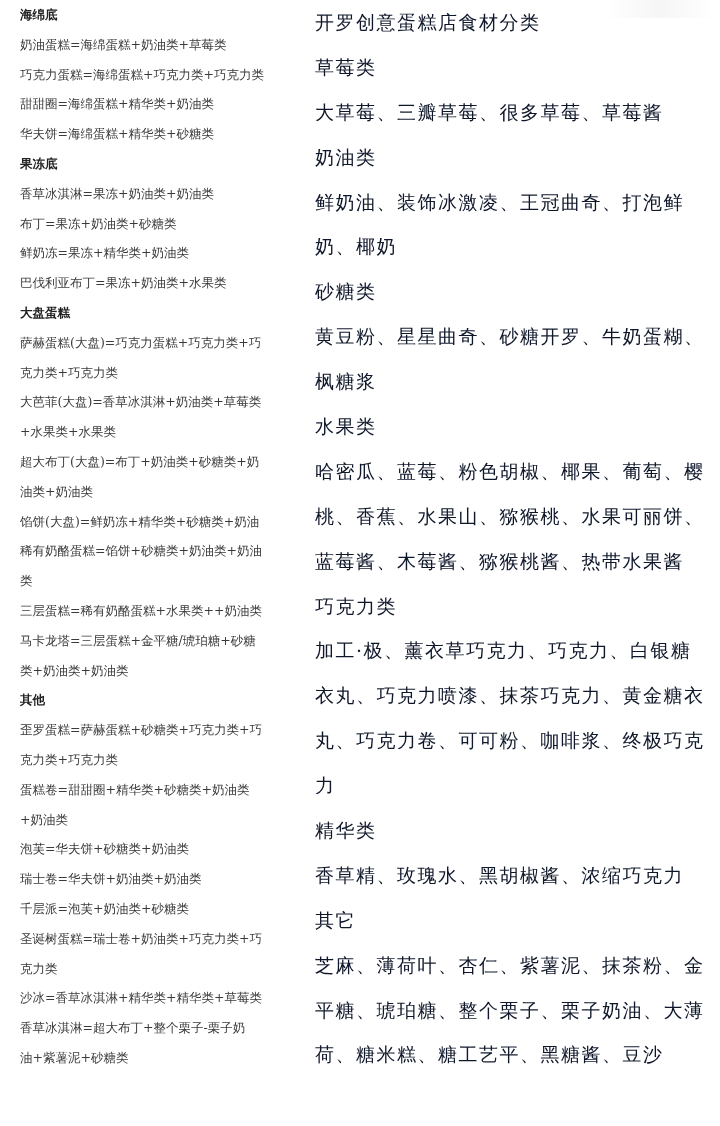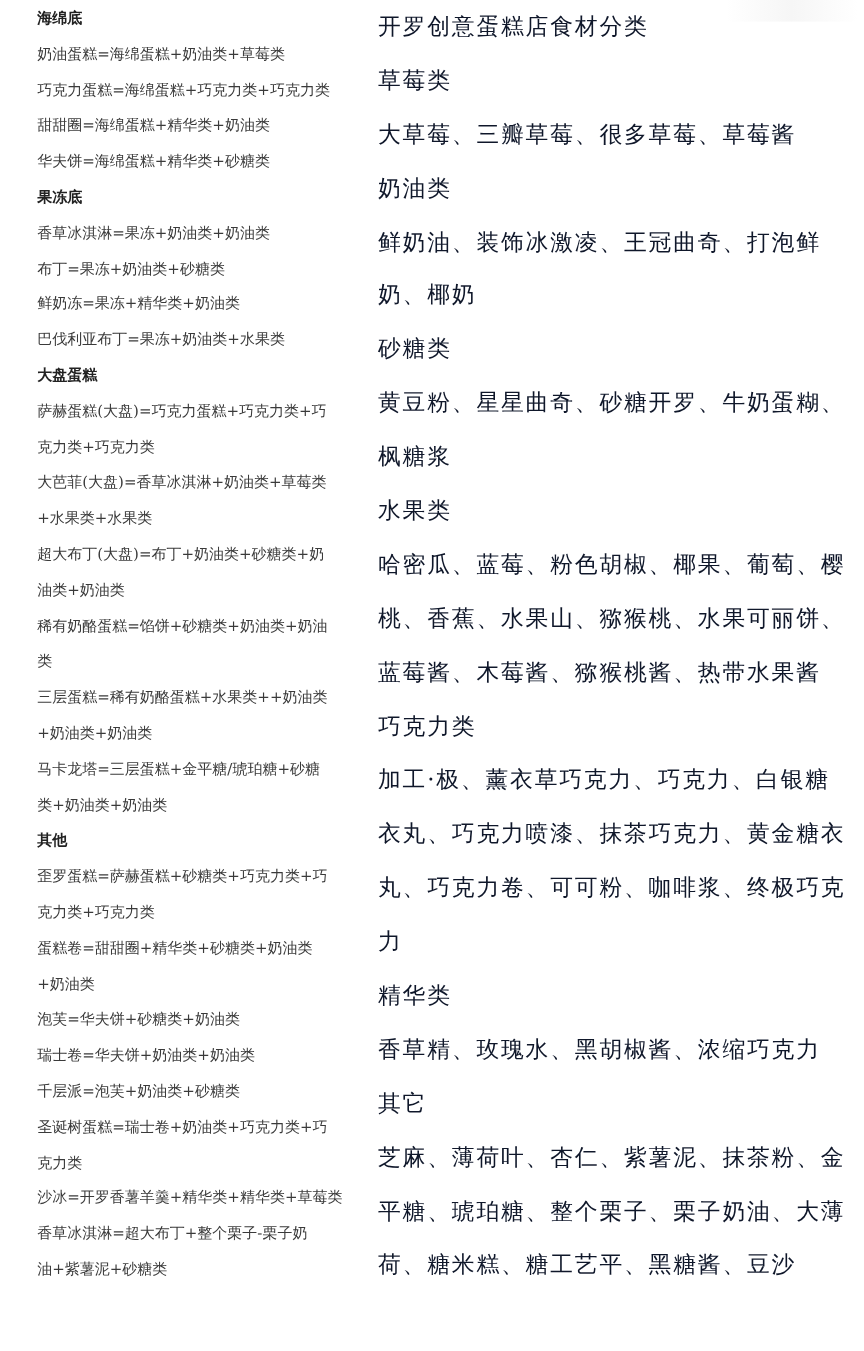--- a/index.html
+++ b/index.html
@@ -1,18 +1,18 @@
 <!DOCTYPE html>
 <html><head>
 <meta charset="utf-8">
 <style>
   html, body { margin:0; padding:0; background:#ffffff; }
   body { width:720px; height:1126px; position:relative; overflow:hidden; color:#333; }
   .left { position:absolute; left:20px; top:0; width:280px; font-family:"DejaVu Serif","Liberation Serif",serif; font-size:12.5px; }
-  .left .line { height:29.8px; line-height:29.8px; white-space:nowrap; color:#3a3a3a;margin-left:11px; }
+  .left .line { height:29.8px; line-height:29.8px; white-space:nowrap; color:#3a3a3a; }
   .left .head { font-weight:bold; color:#222; font-family:"DejaVu Sans","Liberation Sans",sans-serif; font-size:12.5px; }
   .right { position:absolute; left:315px; top:0; width:400px; font-family:"DejaVu Serif","Liberation Serif",serif; font-size:19px; }
   .right .line { height:44.9px; line-height:44.9px; white-space:nowrap; color:#0f172a; letter-spacing:1.5px; }
   .fade { position:absolute; left:605px; top:0; width:110px; height:18px; background:linear-gradient(90deg,#fff,#f6f6f6,#fff); }
 </style>
 </head>
 <body>
 
 <div class="fade"></div>
 
@@ -27,37 +27,37 @@
     <div class="line">布丁=果冻+奶油类+砂糖类</div>
     <div class="line">鲜奶冻=果冻+精华类+奶油类</div>
     <div class="line">巴伐利亚布丁=果冻+奶油类+水果类</div>
     <div class="line head">大盘蛋糕</div>
     <div class="line">萨赫蛋糕(大盘)=巧克力蛋糕+巧克力类+巧</div>
     <div class="line">克力类+巧克力类</div>
     <div class="line">大芭菲(大盘)=香草冰淇淋+奶油类+草莓类</div>
     <div class="line">+水果类+水果类</div>
     <div class="line">超大布丁(大盘)=布丁+奶油类+砂糖类+奶</div>
     <div class="line">油类+奶油类</div>
+    <div class="line">馅饼(大盘)=鲜奶冻+精华类+砂糖类+奶油</div>
     <div class="line">稀有奶酪蛋糕=馅饼+砂糖类+奶油类+奶油</div>
     <div class="line">类</div>
     <div class="line">三层蛋糕=稀有奶酪蛋糕+水果类++奶油类</div>
-    <div class="line">+奶油类+奶油类</div>
     <div class="line">马卡龙塔=三层蛋糕+金平糖/琥珀糖+砂糖</div>
     <div class="line">类+奶油类+奶油类</div>
     <div class="line head">其他</div>
     <div class="line">歪罗蛋糕=萨赫蛋糕+砂糖类+巧克力类+巧</div>
     <div class="line">克力类+巧克力类</div>
     <div class="line">蛋糕卷=甜甜圈+精华类+砂糖类+奶油类</div>
     <div class="line">+奶油类</div>
     <div class="line">泡芙=华夫饼+砂糖类+奶油类</div>
     <div class="line">瑞士卷=华夫饼+奶油类+奶油类</div>
     <div class="line">千层派=泡芙+奶油类+砂糖类</div>
     <div class="line">圣诞树蛋糕=瑞士卷+奶油类+巧克力类+巧</div>
     <div class="line">克力类</div>
-    <div class="line">沙冰=开罗香薯羊羹+精华类+精华类+草莓类</div>
+    <div class="line">沙冰=香草冰淇淋+精华类+精华类+草莓类</div>
     <div class="line">香草冰淇淋=超大布丁+整个栗子-栗子奶</div>
     <div class="line">油+紫薯泥+砂糖类</div>
   </div>
 <div class="right" id="right-col">
     <div class="line">开罗创意蛋糕店食材分类</div>
     <div class="line">草莓类</div>
     <div class="line">大草莓、三瓣草莓、很多草莓、草莓酱</div>
     <div class="line">奶油类</div>
     <div class="line">鲜奶油、装饰冰激凌、王冠曲奇、打泡鲜</div>
     <div class="line">奶、椰奶</div>

